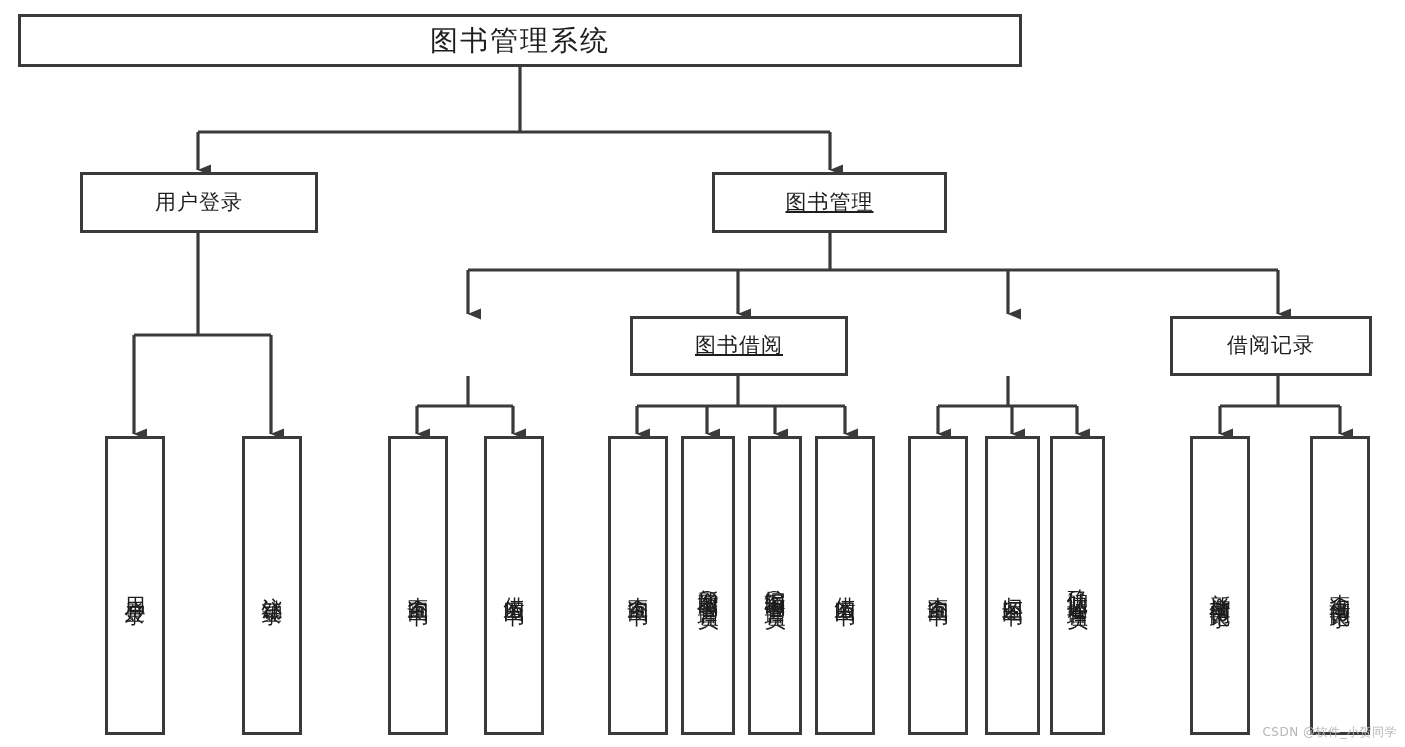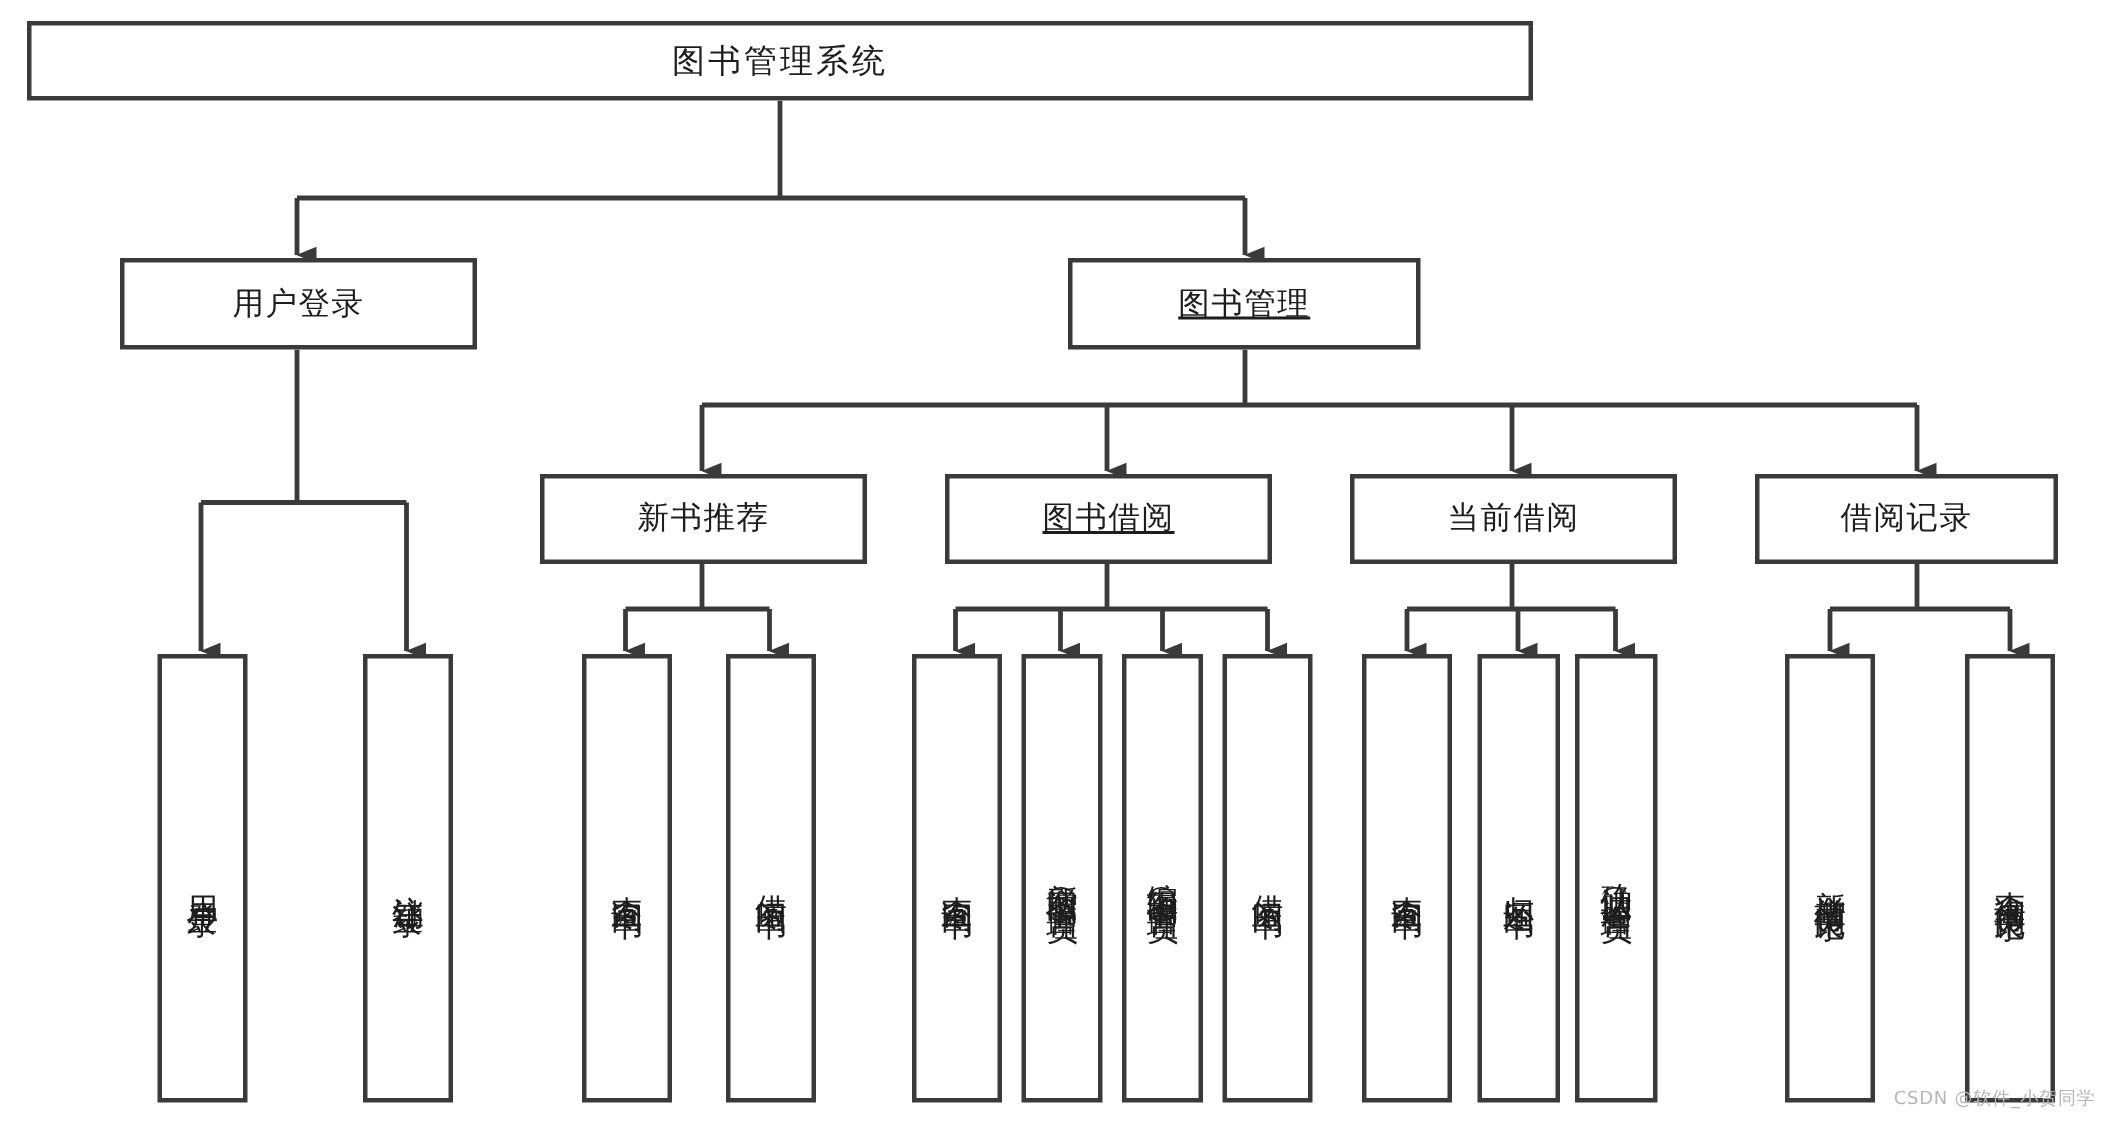--- a/index.html
+++ b/index.html
@@ -36,21 +36,21 @@
     justify-content: center;
     color: #1d1d1d;
     text-align: center;
   }
   .node-h {
     font-size: 21px;
     letter-spacing: 1px;
     line-height: 1.2;
   }
   .node-root {
-    font-size: 22px;
+    font-size: 28px;
     letter-spacing: 2px;
   }
   .node-v {
     writing-mode: vertical-rl;
     text-orientation: upright;
     font-size: 21px;
     letter-spacing: 3px;
     line-height: 1.15;
     white-space: nowrap;
     padding: 4px 0;
@@ -121,23 +121,21 @@
       <path d="M1220,406 L1220,434" marker-end="url(#arrowDown)"></path>
       <path d="M1340,406 L1340,434" marker-end="url(#arrowDown)"></path>
     </g>
   </svg>
 
   <div class="node node-root" style="left:18px; top:14px; width:1004px; height:53px;">图书管理系统</div>
 
   <div class="node node-h" style="left:80px; top:172px; width:238px; height:61px;">用户登录</div>
   <div class="node node-h" style="left:712px; top:172px; width:235px; height:61px;text-decoration:underline;">图书管理</div>
 
-  <div class="node node-h" style="left:360px; top:316px; width:218px; height:60px;">新书推荐</div>
   <div class="node node-h" style="left:630px; top:316px; width:218px; height:60px;text-decoration:underline;">图书借阅</div>
-  <div class="node node-h" style="left:900px; top:316px; width:218px; height:60px;">当前借阅</div>
   <div class="node node-h" style="left:1170px; top:316px; width:202px; height:60px;">借阅记录</div>
 
   <div class="node node-v" style="left:105px; top:436px; width:60px; height:299px;">用户登录</div>
   <div class="node node-v" style="left:242px; top:436px; width:60px; height:299px;">注销登录</div>
 
   <div class="node node-v" style="left:388px; top:436px; width:60px; height:299px;">查询图书</div>
   <div class="node node-v" style="left:484px; top:436px; width:60px; height:299px;">借阅图书</div>
 
   <div class="node node-v" style="left:608px; top:436px; width:60px; height:299px;">查询图书</div>
   <div class="node node-v" style="left:681px; top:436px; width:54px; height:299px;">新增图书（管理员）</div>

